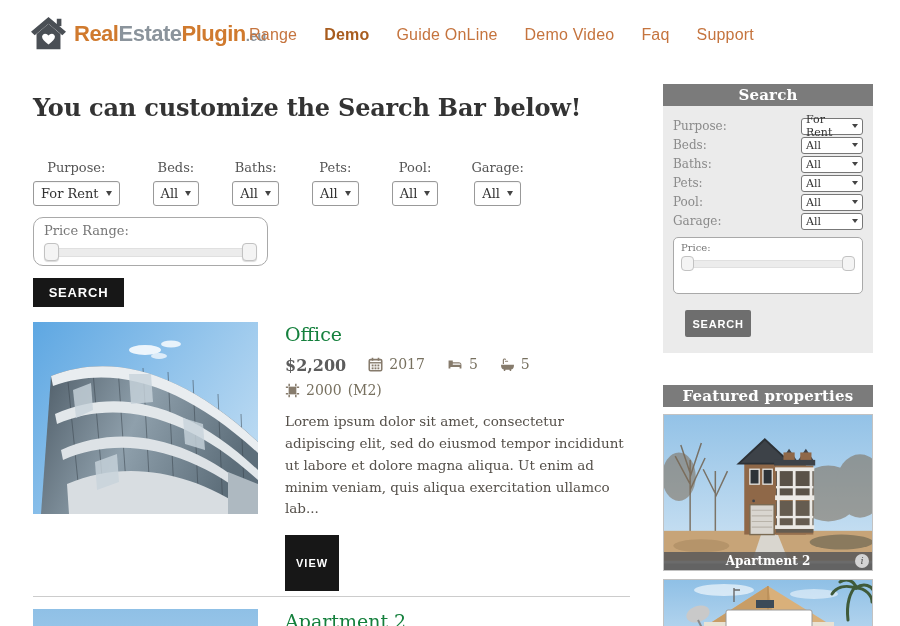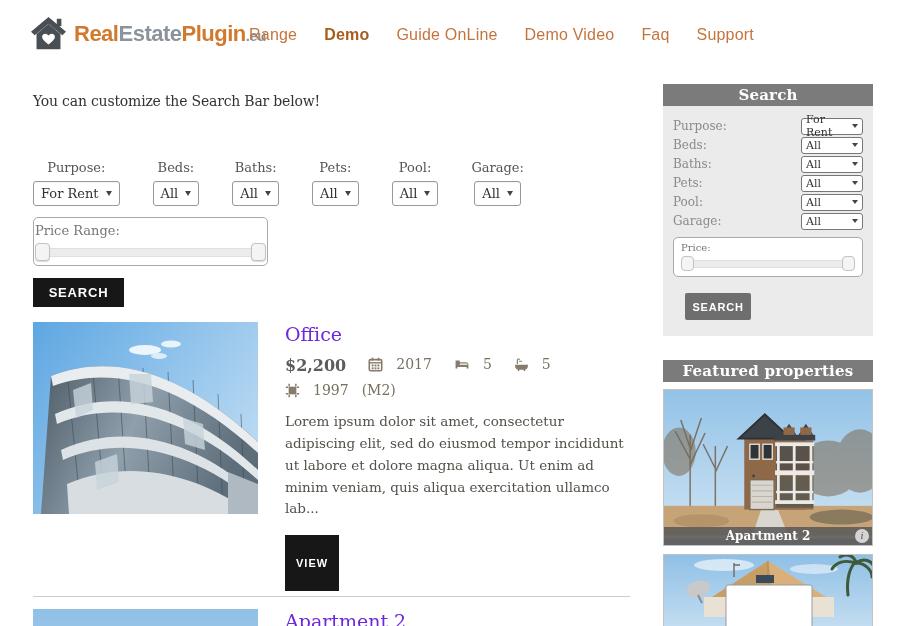--- a/index.html
+++ b/index.html
@@ -16,39 +16,39 @@
   .logo-text .orange { color:#d07a2e; }
   .logo-text .gray   { color:#8b949c; }
   .logo-text .tld    { color:#8b949c; font-size:15px; font-weight:bold; }
   .main-nav { position:absolute; right:38px; top:26px; display:flex; gap:27px; }
   .main-nav .nav-item { font-size:16px; color:#c5743e; text-decoration:none; cursor:pointer; letter-spacing:0.2px; }
   .main-nav .nav-item.active { color:#a85c1e; font-weight:bold; }
 
   
   .page-heading {
     position:absolute; left:33px; top:93px; font-family:"DejaVu Serif", serif;
-    font-size:14px; color:#333; font-weight:normal; letter-spacing:-0.2px;
+    font-size:24px; color:#333; font-weight:bold; letter-spacing:-0.2px;
   }
 
   
   .search-area { position:absolute; left:33px; top:160px; width:600px; }
   .filter-row { display:flex; align-items:flex-start; }
   .filter-group { display:flex; flex-direction:column; align-items:center; margin-right:33px; }
   .filter-group .f-label { font-family:"DejaVu Serif", serif; font-size:13px; color:#555; margin-bottom:6px; white-space:nowrap; }
   .select-box {
     display:flex; align-items:center; gap:7px; background:#fff;
     border:1px solid #999; border-radius:3px; padding:3px 7px; cursor:pointer;
     font-family:"DejaVu Serif", serif; font-size:13px; color:#333; height:25px;
     box-shadow:inset 0 1px 1px rgba(0,0,0,.05);
   }
   .arrow-down { width:0; height:0; border-left:3.5px solid transparent; border-right:3.5px solid transparent; border-top:5px solid #444; }
 
   .price-box {
     margin-top:11px; width:235px; height:49px; background:#fff;
-    border:1px solid #a9a9a9; border-radius:5px; padding:5px 1px;
+    border:1px solid #a9a9a9; border-radius:10px; padding:5px 10px;
   }
   .price-box .p-label { font-family:"DejaVu Serif", serif; font-size:13px; color:#777; }
   .slider { position:relative; margin-top:5px; height:18px; }
   .slider .track { position:absolute; left:0; right:0; top:5px; height:9px; background:#ececec; border:1px solid #e0e0e0; border-radius:5px; }
   .slider .handle {
     position:absolute; top:0; width:15px; height:18px; background:#f4f4f4;
     border:1px solid #c2c2c2; border-radius:4px; cursor:pointer;
     box-shadow:0 1px 1px rgba(0,0,0,.15);
   }
   .slider .handle.left { left:0; } .slider .handle.right { right:0; }
@@ -57,24 +57,24 @@
     margin-top:12px; width:91px; height:29px; background:#171717; color:#fff; border:none;
     font-family:"Liberation Sans", sans-serif; font-size:13px; font-weight:bold; letter-spacing:0.8px; cursor:pointer;
   }
 
   
   .listings { position:absolute; left:33px; top:322px; width:597px; }
   .listing { display:flex; }
   .listing-media { width:225px; height:192px; flex:0 0 225px; overflow:hidden; cursor:pointer; }
   .listing-media svg { display:block; }
   .listing-body { margin-left:27px; flex:1; }
-  .listing-title { font-family:"DejaVu Serif", serif; font-size:19px; color:#6d28d9; font-weight:normal; margin-top:1px; cursor:pointer; }
+  .listing-title { font-family:"DejaVu Serif", serif; font-size:19px; color:#15803d; font-weight:normal; margin-top:1px; cursor:pointer; }
   .meta-row { display:flex; align-items:flex-start; margin-top:11px; font-family:"DejaVu Serif", serif; font-size:14px; color:#77705f; }
   .meta-row .price { font-size:16px; font-weight:bold; color:#5c5c5c; margin-right:22px; }
-  .meta-item { display:flex; align-items:center; gap:13px; margin-right:22px; }
+  .meta-item { display:flex; align-items:center; gap:6px; margin-right:22px; }
   .meta-item .ico { color:#867b6c; display:inline-flex; }
   .meta-row.second { margin-top:7px; }
   .listing-desc { margin-top:13px; font-family:"DejaVu Serif", serif; font-size:13.5px; color:#55504a; line-height:1.62; max-width:350px; }
   .btn-view {
     display:inline-block; margin-top:15px; background:#171717; color:#fff; border:none;
     padding:22px 11px; font-size:11px; font-weight:bold; letter-spacing:1px; cursor:pointer;
   }
   .listing-divider { border:none; border-top:1px solid #ccc; margin:5px 0 12px 0; }
 
   
@@ -85,31 +85,31 @@
   }
   .sb-search-body { background:#ebebeb; padding:11px 10px 16px 10px; }
   .sb-row { display:flex; justify-content:space-between; align-items:center; height:18px; margin-bottom:1px; }
   .sb-row .sb-label { font-family:"DejaVu Serif", serif; font-size:12px; color:#8a8a8a; }
   .sb-select {
     width:62px; height:17px; background:#fff; border:1px solid #777; border-radius:3px;
     display:flex; align-items:center; justify-content:space-between; padding:0 4px; cursor:pointer;
     font-family:"DejaVu Serif", serif; font-size:11px; color:#333;
   }
   .sb-select .arrow-down { border-left-width:3px; border-right-width:3px; border-top-width:4px; }
-  .sb-price-box { margin-top:7px; background:#fff; border:1px solid #a9a9a9; border-radius:5px; padding:4px 7px; height:40px; }
+  .sb-price-box { margin-top:7px; background:#fff; border:1px solid #a9a9a9; border-radius:5px; padding:4px 7px; height:57px; }
   .sb-price-box .p-label { font-family:"DejaVu Serif", serif; font-size:10px; color:#777; }
   .sb-slider { position:relative; margin-top:3px; height:15px; }
   .sb-slider .track { position:absolute; left:0; right:0; top:4px; height:8px; background:#ececec; border:1px solid #e0e0e0; border-radius:4px; }
   .sb-slider .handle { position:absolute; top:0; width:13px; height:15px; background:#f4f4f4; border:1px solid #c2c2c2; border-radius:4px; cursor:pointer; }
   .sb-slider .handle.left{left:0;} .sb-slider .handle.right{right:0;}
   .btn-search-side {
     margin:16px 0 0 12px; width:66px; height:27px; background:#6e6e6e; color:#fff; border:none; border-radius:2px;
     font-size:11px; font-weight:bold; letter-spacing:0.8px; cursor:pointer;
   }
-  .featured-header { margin-top:24px; }
+  .featured-header { margin-top:32px; }
   .side-photo { position:relative; margin-top:7px; width:210px; border:1px solid #c2c2c2; overflow:hidden; cursor:pointer; }
   .side-photo.featured { height:157px; }
   .side-photo.arrival  { height:100px; margin-top:8px; }
   .side-photo svg { display:block; }
   .photo-caption {
     position:absolute; left:0; right:0; bottom:0; height:18px; background:rgba(88,88,88,.85);
     color:#fff; font-family:"DejaVu Serif", serif; font-size:12px; font-weight:bold;
     text-align:center; line-height:18px;
   }
   .info-badge {
@@ -390,21 +390,21 @@
             <span>5</span>
           </span>
       </div>
       <div class="meta-row second">
         <span class="meta-item">
             <span class="ico">
               <svg width="15" height="15">
                 <use href="#ic-area"></use>
               </svg>
             </span>
-            <span>1997</span>
+            <span>2000</span>
             <span>(M2)</span>
           </span>
       </div>
       <p class="listing-desc">Lorem ipsum dolor sit amet, consectetur adipiscing elit, sed do eiusmod tempor incididunt ut labore et dolore magna aliqua. Ut enim ad minim veniam, quis aliqua exercitation ullamco lab...</p>
       <button class="btn-view">VIEW</button>
     </div>
   </article>
 
   <hr class="listing-divider">
 

